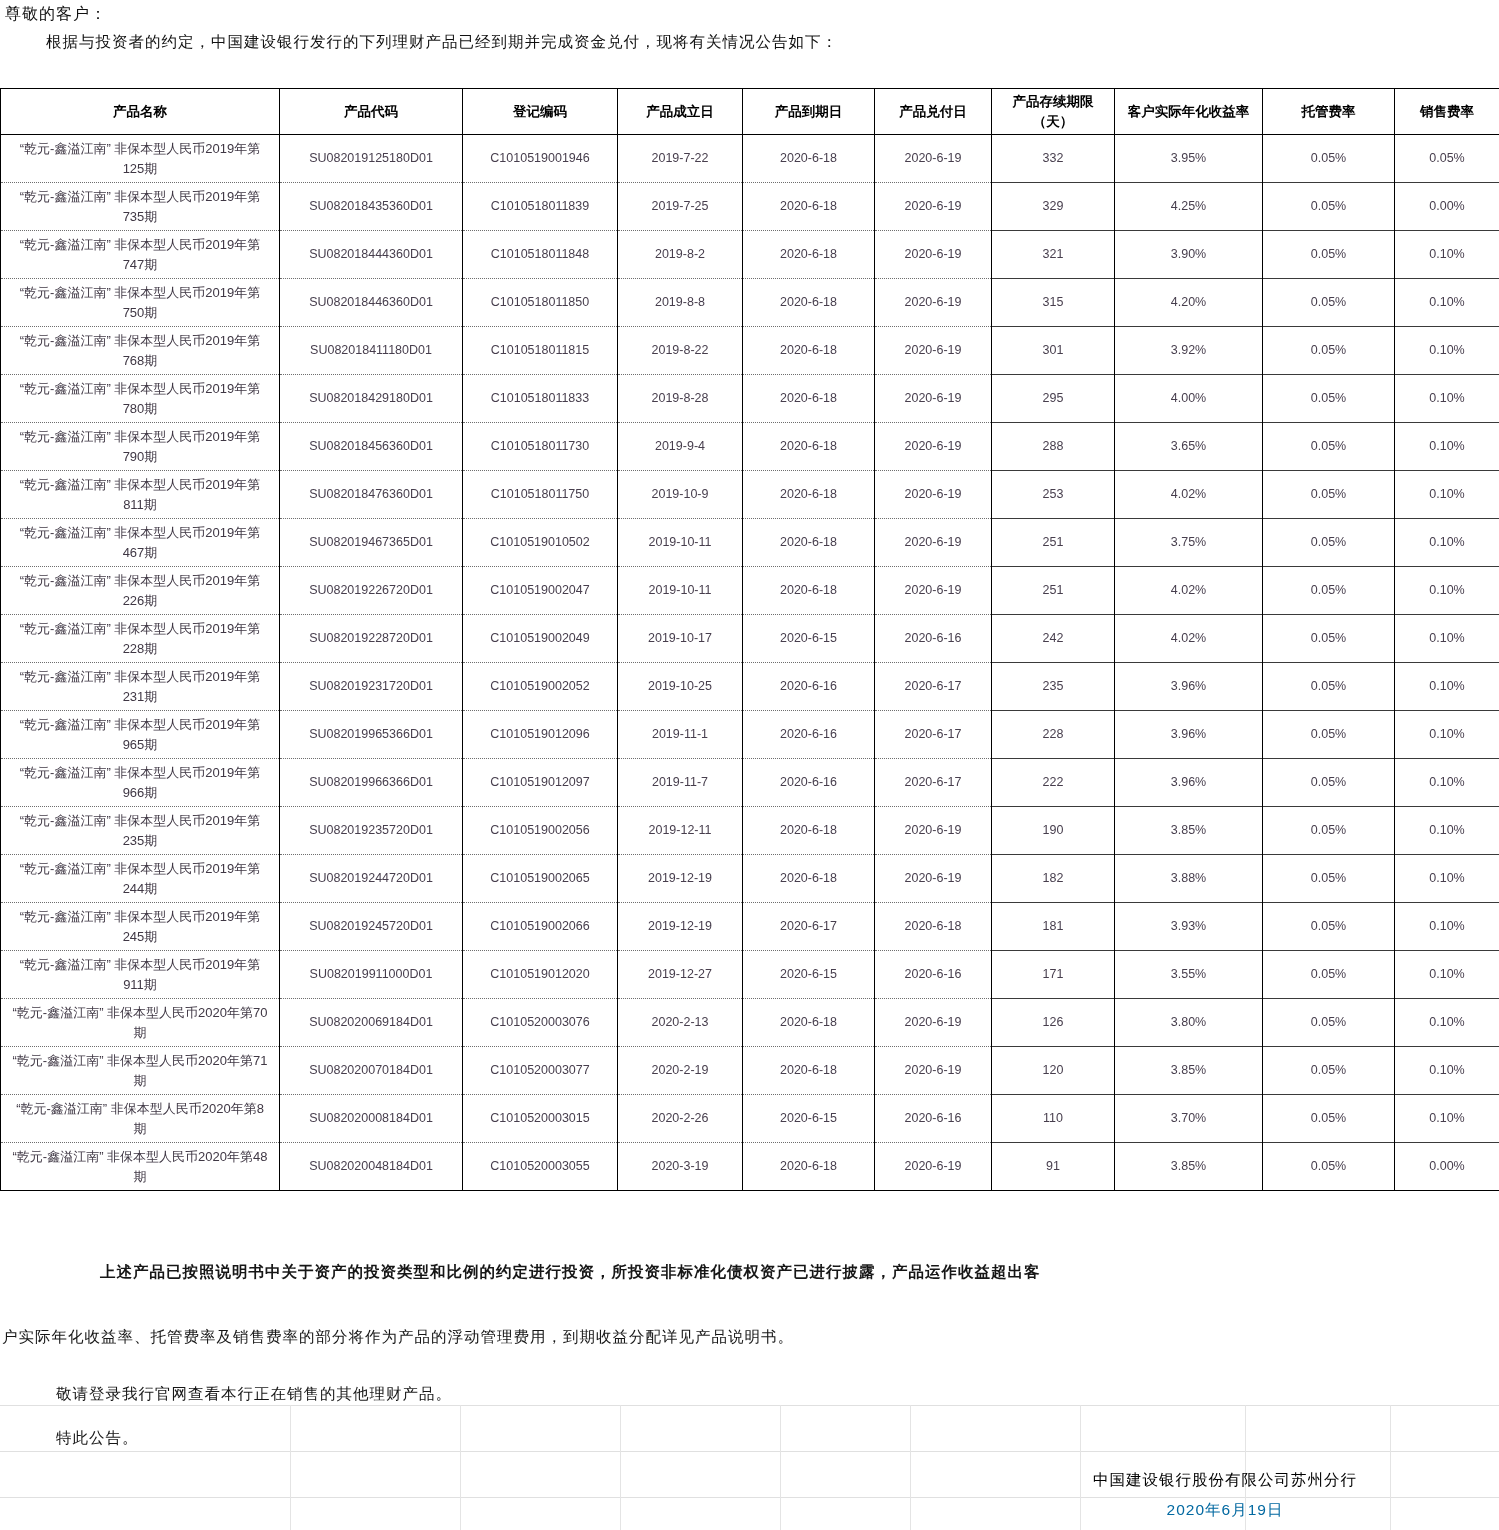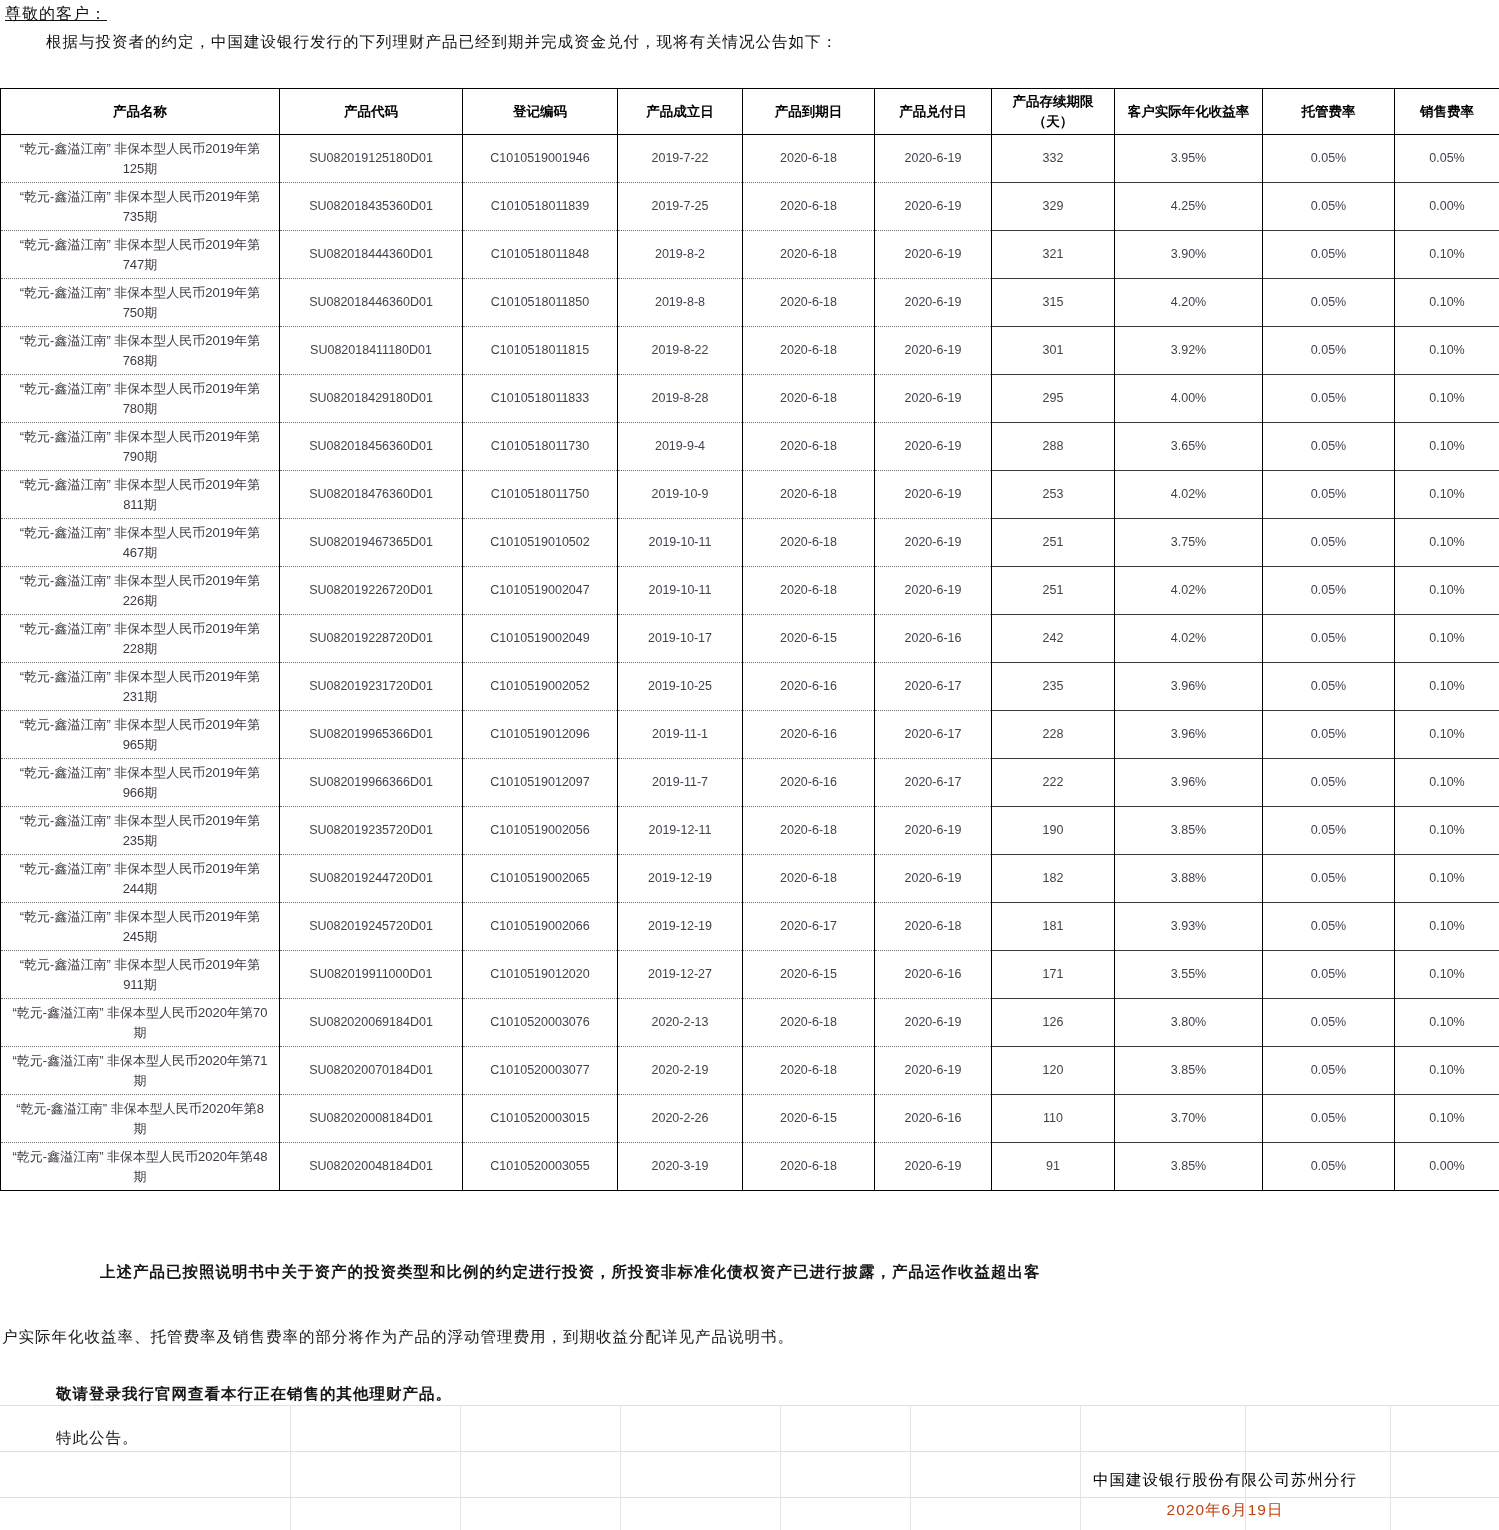--- a/index.html
+++ b/index.html
@@ -3,21 +3,21 @@
 <meta charset="utf-8">
 <style>
   html,body{margin:0;padding:0;background:#fff;}
   body{
     width:1499px;height:1530px;position:relative;overflow:hidden;
     font-family:"Liberation Sans", sans-serif;
     -webkit-font-smoothing:antialiased;
   }
   .abs{position:absolute;}
   
-  .salutation{top:4px;left:5px;font-size:16px;color:#111;letter-spacing:1px;text-decoration:underline;}
+  .salutation{top:4px;left:5px;font-size:16px;color:#111;letter-spacing:1px;}
   .intro{top:32px;left:46px;font-size:15.5px;color:#111;letter-spacing:1px;}
   
   table.products{
     position:absolute;top:88px;left:0;width:1499px;
     border-collapse:collapse;table-layout:fixed;
   }
   table.products th{
     border:1px solid #000;
     font-size:13.5px;font-weight:bold;color:#000;
     height:45px;text-align:center;vertical-align:middle;
@@ -35,41 +35,41 @@
     border-top:1px dotted #6e6e6e;
   }
   table.products td.c6,table.products td.c7,
   table.products td.c8,table.products td.c9{
     border-top:1px solid #3a3a3a;
   }
   table.products tbody tr:last-child td{border-bottom:1px solid #000;}
   
   .note1{top:1262px;left:100px;font-size:15.5px;color:#161616;letter-spacing:1px;font-weight:bold;}
   .note2{top:1327px;left:2px;font-size:15.5px;color:#161616;letter-spacing:1px;}
-  .note3{top:1384px;left:56px;font-size:15.5px;color:#161616;letter-spacing:1px;font-weight:bold;}
+  .note3{top:1384px;left:56px;font-size:15.5px;color:#161616;letter-spacing:1px;}
   .note4{top:1428px;left:56px;font-size:15.5px;color:#161616;letter-spacing:1px;}
   
   .grid-area{
     top:1405px;left:0;width:1499px;height:125px;pointer-events:none;
     background:
       linear-gradient(#e4e4e4,#e4e4e4) 290px 0/1px 100% no-repeat,
       linear-gradient(#e4e4e4,#e4e4e4) 460px 0/1px 100% no-repeat,
       linear-gradient(#e4e4e4,#e4e4e4) 620px 0/1px 100% no-repeat,
       linear-gradient(#e4e4e4,#e4e4e4) 780px 0/1px 100% no-repeat,
       linear-gradient(#e4e4e4,#e4e4e4) 910px 0/1px 100% no-repeat,
       linear-gradient(#e4e4e4,#e4e4e4) 1080px 0/1px 100% no-repeat,
       linear-gradient(#e4e4e4,#e4e4e4) 1245px 0/1px 100% no-repeat,
       linear-gradient(#e4e4e4,#e4e4e4) 1390px 0/1px 100% no-repeat,
       linear-gradient(#e0e0e0,#e0e0e0) 0 0/100% 1px no-repeat,
       linear-gradient(#e0e0e0,#e0e0e0) 0 46px/100% 1px no-repeat,
       linear-gradient(#e0e0e0,#e0e0e0) 0 92px/100% 1px no-repeat;
   }
   
   .footer-org{top:1470px;left:1050px;width:350px;text-align:center;font-size:15.5px;color:#000000;letter-spacing:1px;}
-  .footer-date{top:1500px;left:1050px;width:350px;text-align:center;font-size:15.5px;color:#c2410c;letter-spacing:1px;}
+  .footer-date{top:1500px;left:1050px;width:350px;text-align:center;font-size:15.5px;color:#0369a1;letter-spacing:1px;}
 </style>
 </head>
 <body>
 
 <div class="abs salutation">尊敬的客户：</div>
 <div class="abs intro">根据与投资者的约定，中国建设银行发行的下列理财产品已经到期并完成资金兑付，现将有关情况公告如下：</div>
 
 <table class="products">
   <colgroup>
     <col style="width:279px">

